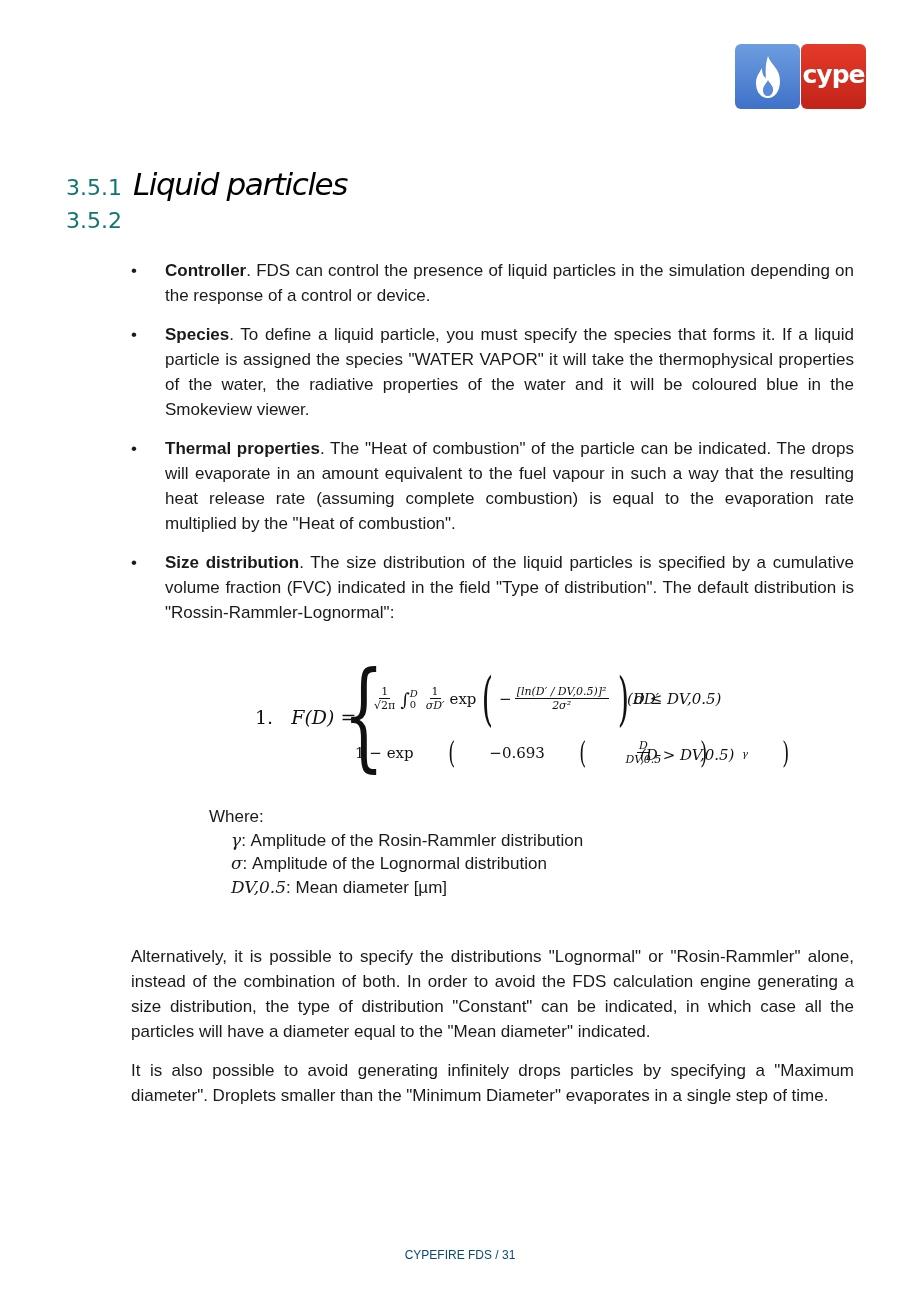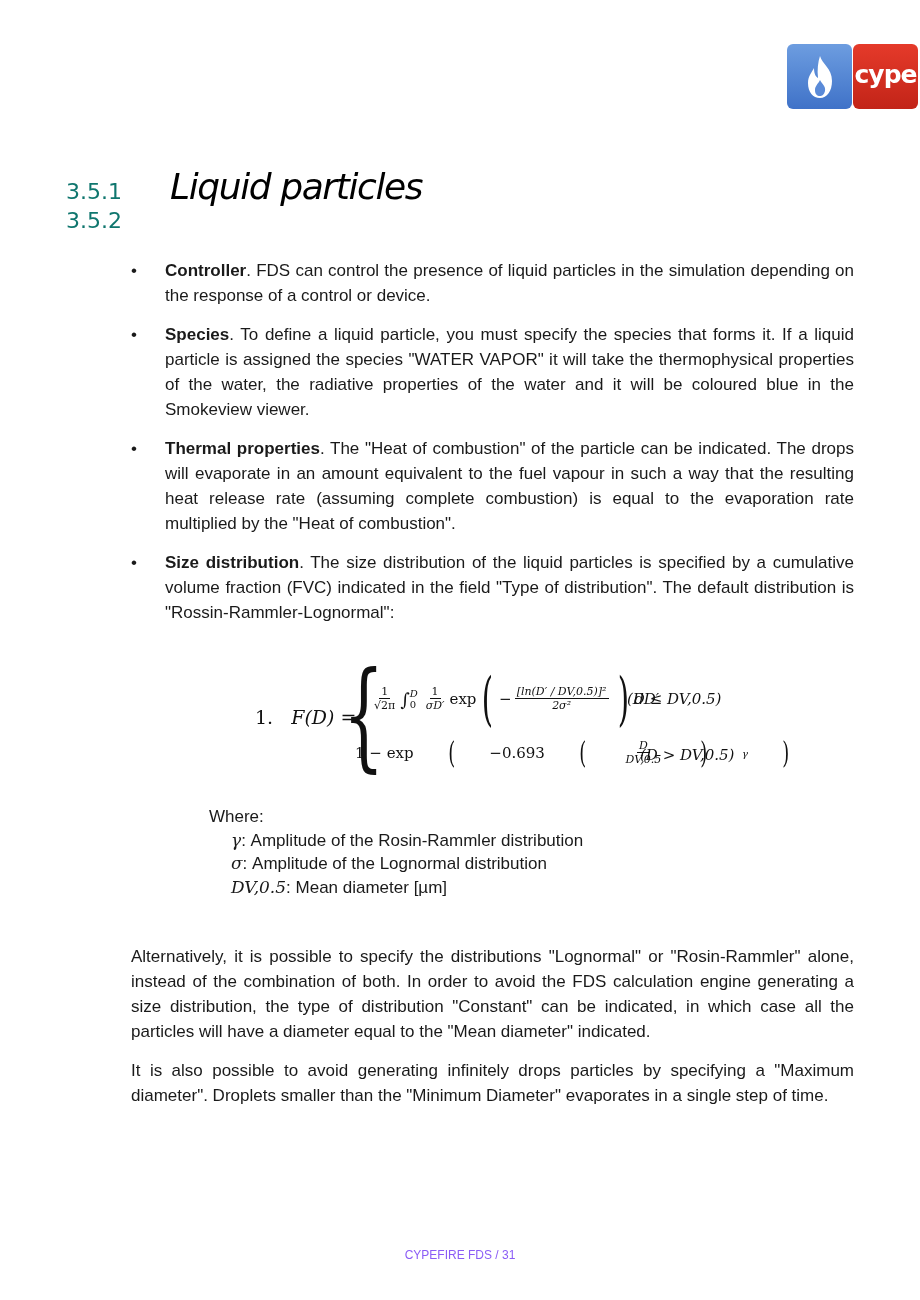--- a/index.html
+++ b/index.html
@@ -1,27 +1,27 @@
 <!DOCTYPE html>
 <html><head>
 <meta charset="utf-8">
 <style>
   html, body { margin: 0; padding: 0; background: #ffffff; }
   body { width: 920px; height: 1300px; position: relative; overflow: hidden;
          font-family: "Liberation Sans", "DejaVu Sans", sans-serif; color: #1a1a1a; }
 
-  .logo { position: absolute; left: 787px; top: 44px; width: 133px; height: 56px; display: flex; gap: 1px; }
+  .logo { position: absolute; left: 735px; top: 44px; width: 133px; height: 56px; display: flex; gap: 1px; }
   .logo-tile { width: 65px; height: 65px; border-radius: 6px; position: relative; display: flex; align-items: center; justify-content: center; }
   .logo-fire { background: linear-gradient(180deg, #6d9de0 0%, #3f72c8 100%); }
   .logo-cype { background: linear-gradient(180deg, #e53a2a 0%, #c22418 100%); }
   .logo-cype span { color: #fff; font-family: "DejaVu Sans", sans-serif; font-weight: bold; font-size: 25px; letter-spacing: -1px; margin-top: -4px; }
 
   .heading { position: absolute; left: 66px; display: flex; align-items: baseline; }
   .heading .num { font-family: "DejaVu Sans", sans-serif; font-size: 22px; color: #0f766e; width: 67px; }
-  .heading .title { font-family: "DejaVu Sans", sans-serif; font-style: italic; font-size: 36px; color: #000; letter-spacing: -1.4px; margin-left: 37px; }
+  .heading .title { font-family: "DejaVu Sans", sans-serif; font-style: italic; font-size: 31px; color: #000; letter-spacing: -1.4px; }
   .h1 { top: 166px; }
   .h2 { top: 208px; }
 
   .content { position: absolute; left: 131px; width: 723px; font-size: 17px; line-height: 25px; text-align: justify; }
   .bullets { top: 258px; list-style: none; margin: 0; padding: 0; }
   .bullets li { position: relative; padding-left: 34px; margin-bottom: 14px; }
   .bullets li .dot { position: absolute; left: 0; top: 0; }
   .bullets b { font-weight: bold; }
 
   .formula { position: absolute; left: 255px; top: 660px; width: 480px; height: 120px;
@@ -40,21 +40,21 @@
   .cond2 { position: absolute; left: 385px; top: 86px; }
   sup { font-size: 10px; }
 
   .where { position: absolute; left: 164px; top: 805px; font-size: 17px; line-height: 23.5px; margin-left: 45px; }
   .where .item { padding-left: 22px; }
   .where .sym { font-family: "DejaVu Serif", serif; font-style: italic; }
 
   .para { font-size: 17px; line-height: 25px; text-align: justify; margin: 0 0 14px 0; }
   .paras { top: 944px; }
 
-  .footer { position: absolute; left: 0; width: 920px; top: 1248px; text-align: center; font-size: 12px; color: #8b5cf6; }
+  .footer { position: absolute; left: 0; width: 920px; top: 1248px; text-align: center; font-size: 12px; color: #0c4a6e; }
 </style>
 </head>
 <body>
 
 <div class="logo">
   <div class="logo-tile logo-fire">
     <svg width="36" height="46" viewBox="0 0 36 46">
       <path d="M18 2 C20 10 30 14 30 27 C30 37 25 44 18 44 C11 44 6 38 6 29 C6 22 10 18 12 14 C12 20 14 23 16 24 C15 16 16 8 18 2 Z" fill="#ffffff"></path>
       <path d="M18 26 C20 30 24 32 23 37 C22 41 20 42 18 42 C15 42 13 40 13 36 C13 32 16 30 18 26 Z" fill="#5a8ad8"></path>
     </svg>

